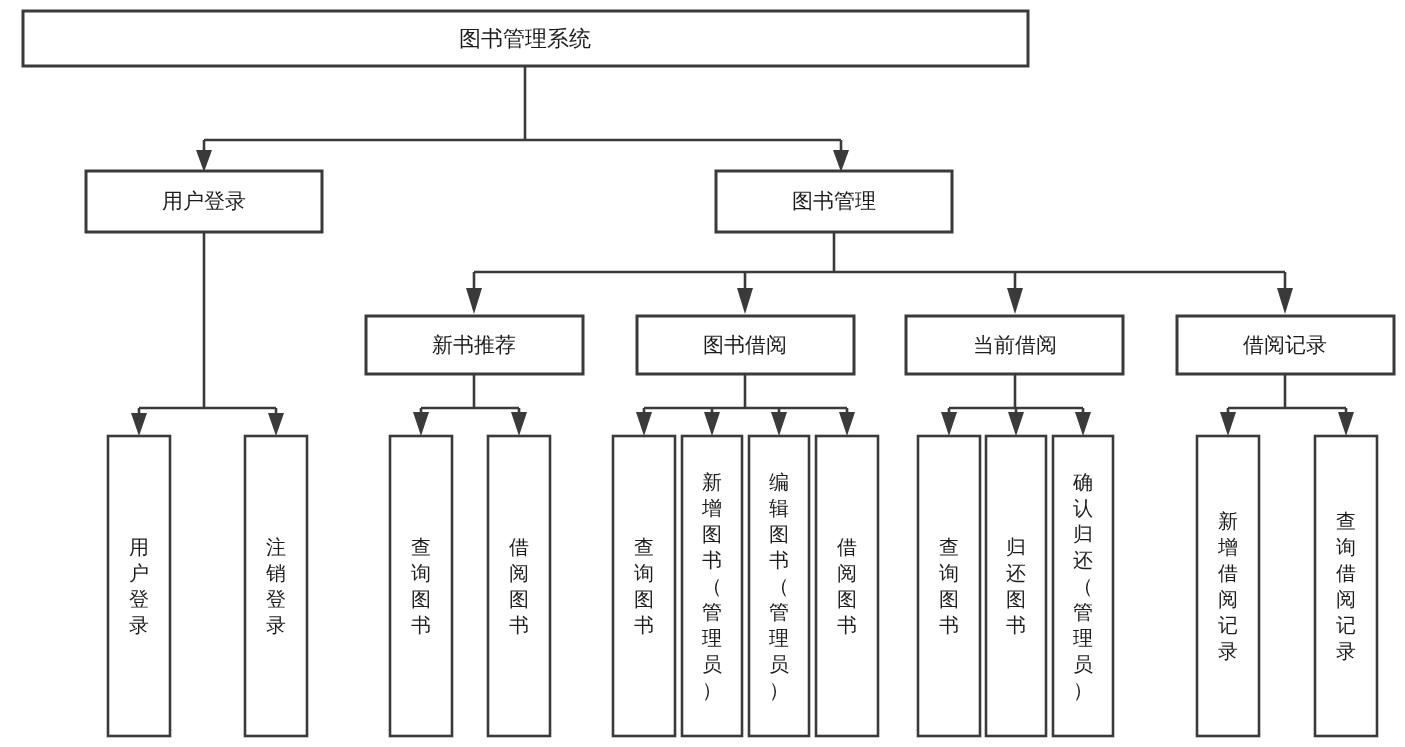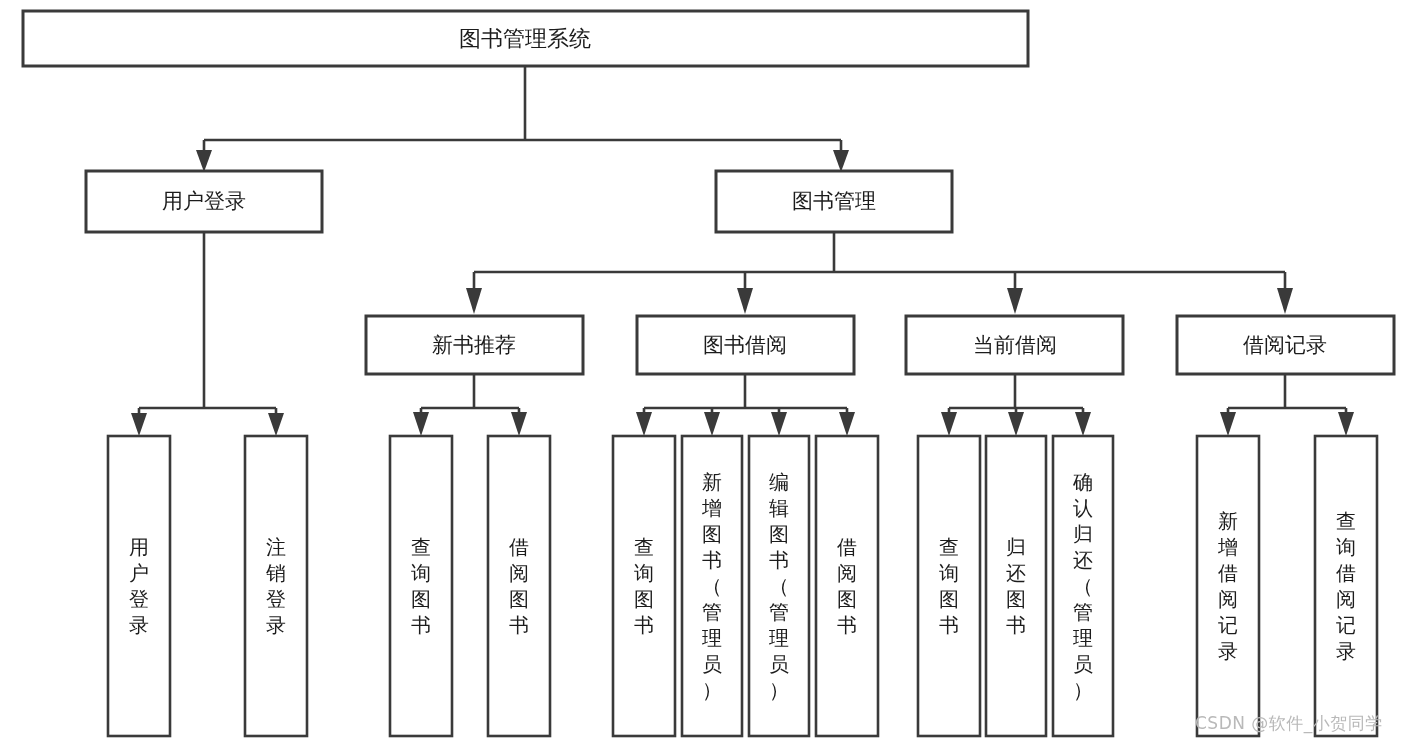--- a/index.html
+++ b/index.html
@@ -228,14 +228,13 @@
     <g>
       <rect class="node-rect-thin" x="1192" y="436" width="62" height="300"></rect>
       <text class="leaf-label" x="1223" y="0"><tspan x="1223" y="528.28">新</tspan><tspan x="1223" y="554.28">增</tspan><tspan x="1223" y="580.28">借</tspan><tspan x="1223" y="606.28">阅</tspan><tspan x="1223" y="632.28">记</tspan><tspan x="1223" y="658.28">录</tspan></text>
     </g>
     <g>
       <rect class="node-rect-thin" x="1310" y="436" width="62" height="300"></rect>
       <text class="leaf-label" x="1341" y="0"><tspan x="1341" y="528.28">查</tspan><tspan x="1341" y="554.28">询</tspan><tspan x="1341" y="580.28">借</tspan><tspan x="1341" y="606.28">阅</tspan><tspan x="1341" y="632.28">记</tspan><tspan x="1341" y="658.28">录</tspan></text>
     </g>
   </svg>
 
-  <div class="watermark">CSDN @软件_小贺同学</div>
 </div>
 
 </body></html>

